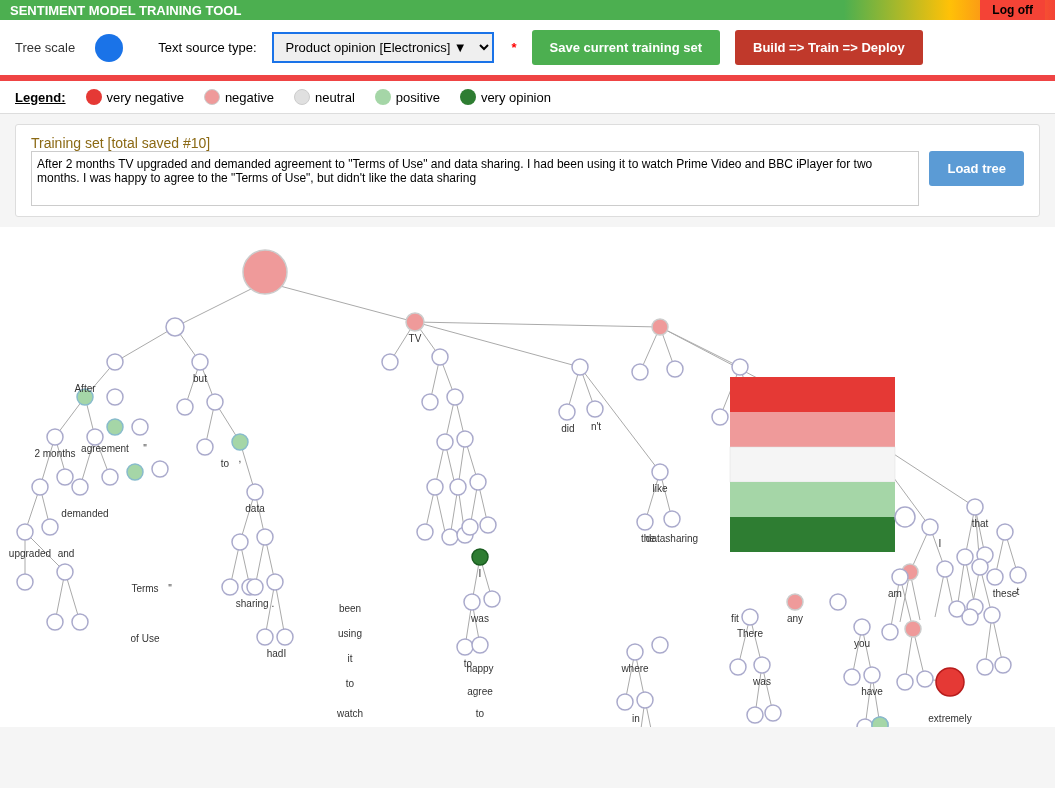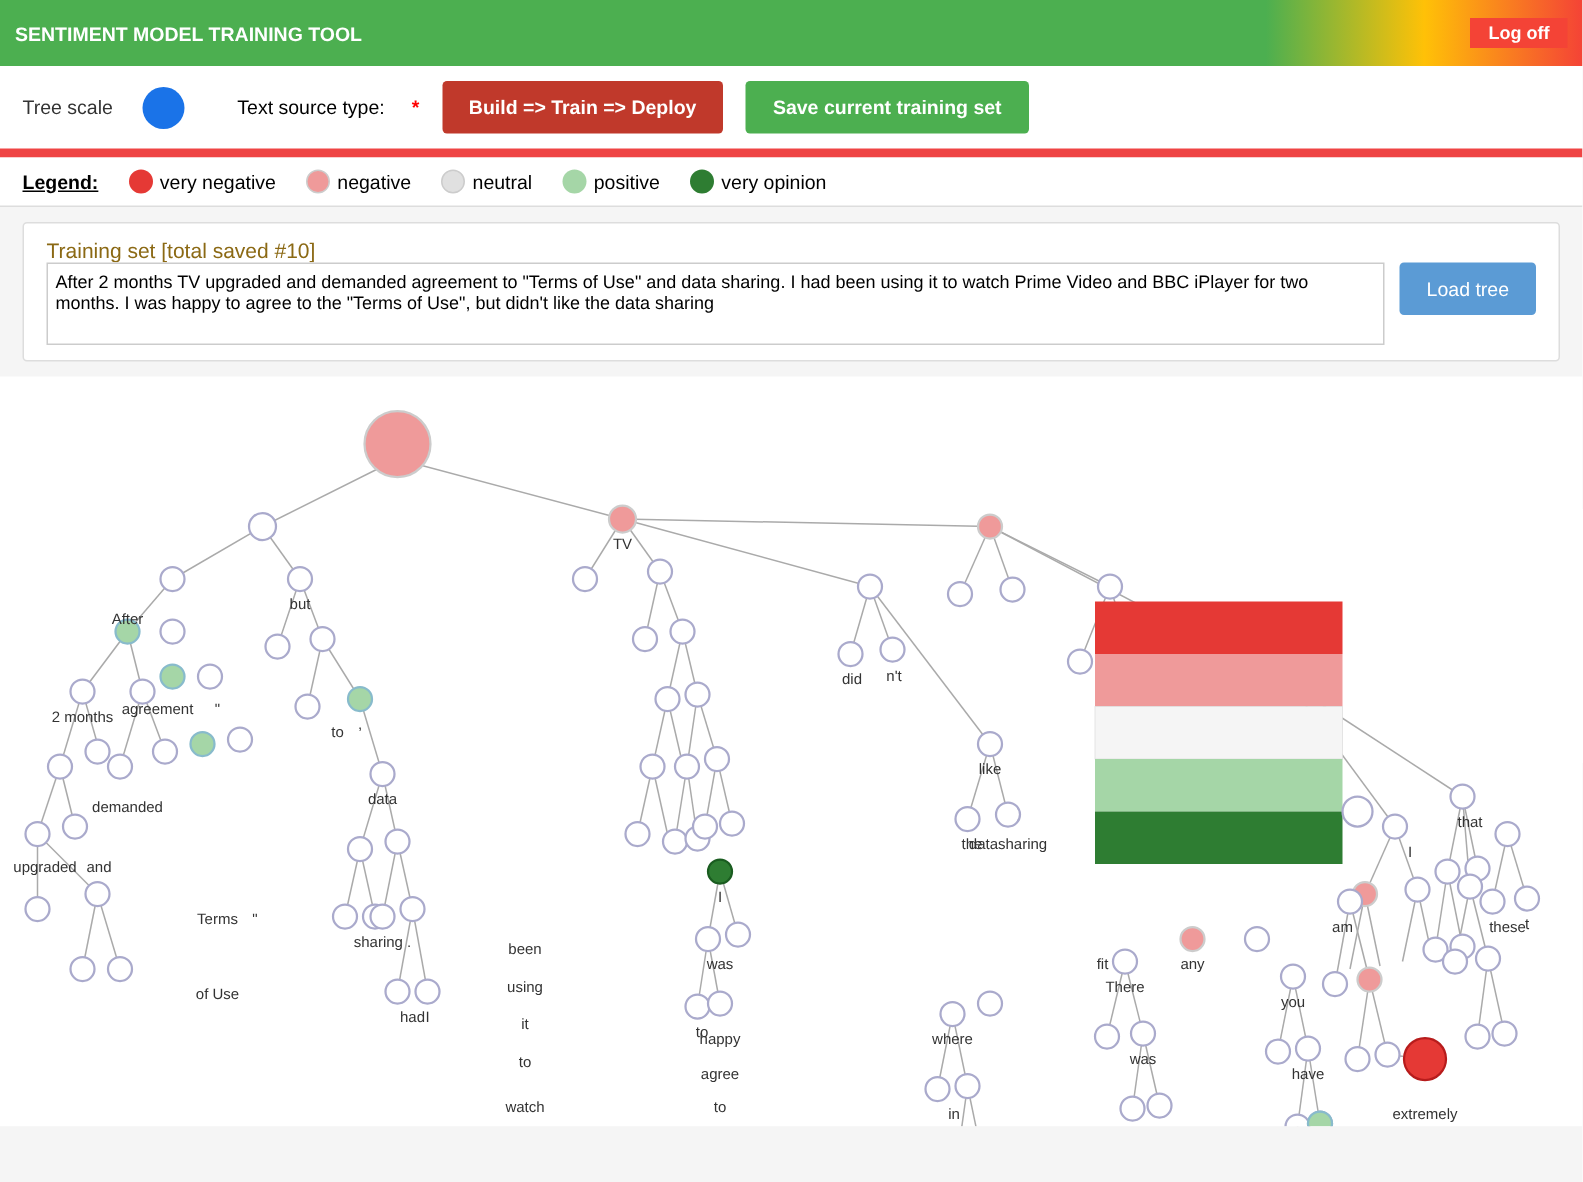--- a/index.html
+++ b/index.html
@@ -3,32 +3,32 @@
   <meta charset="utf-8">
   <style>
     * { box-sizing: border-box; margin: 0; padding: 0; }
     body { font-family: Arial, sans-serif; font-size: 13px; background: #f5f5f5; overflow-x: hidden; }
 
     
     #header {
       display: flex;
       align-items: center;
       background: linear-gradient(to right, #4caf50 80%, #ffc107 90%, #f44336 100%);
-      height: 44px;
+      height: 20px;
       padding: 0 10px;
     }
     #header-title {
       color: white;
       font-weight: bold;
       font-size: 13px;
       flex: 1;
     }
     #logoff-btn {
       background: #f44336;
-      color: #ffffff;
+      color: #000000;
       border: none;
       padding: 3px 12px;
       cursor: pointer;
       font-size: 12px;
       font-weight: bold;
     }
 
     
     #toolbar {
       background: white;
@@ -115,21 +115,21 @@
       font-size: 12px;
       resize: none;
       font-family: Arial, sans-serif;
     }
     #load-tree-btn {
       background: #5b9bd5;
       color: white;
       border: none;
       padding: 10px 18px;
       font-size: 13px;
-      font-weight: normal;
+      font-weight: bold;
       cursor: pointer;
       border-radius: 3px;
       white-space: nowrap;
     }
 
     
     #tree-area {
       position: relative;
       width: 1055px;
       height: 500px;
@@ -147,23 +147,28 @@
 
 <div id="header">
   <span id="header-title">SENTIMENT MODEL TRAINING TOOL</span>
   <button id="logoff-btn">Log off</button>
 </div>
 
 <div id="toolbar">
   <span id="tree-scale-label">Tree scale</span>
   <span id="tree-scale-circle"></span>
   <span id="text-source-label">Text source type:</span>
+  <select id="text-source-select">
+    <option>Product opinion [Electronics] ▼</option>
+    <option>Movie review</option>
+    <option>Twitter</option>
+  </select>
   <span id="asterisk">*</span>
+  <button id="save-btn">Save current training set</button>
   <button id="build-btn">Build =&gt; Train =&gt; Deploy</button>
-  <button id="save-btn">Save current training set</button>
 </div>
 
 <div id="legend-bar">
   <span style="font-weight:bold;text-decoration:underline;">Legend:</span>
   <div class="legend-item">
     <span class="legend-dot" style="background:#e53935;"></span>
     <span>very negative</span>
   </div>
   <div class="legend-item">
     <span class="legend-dot" style="background:#ef9a9a; border:1px solid #ccc;"></span>

